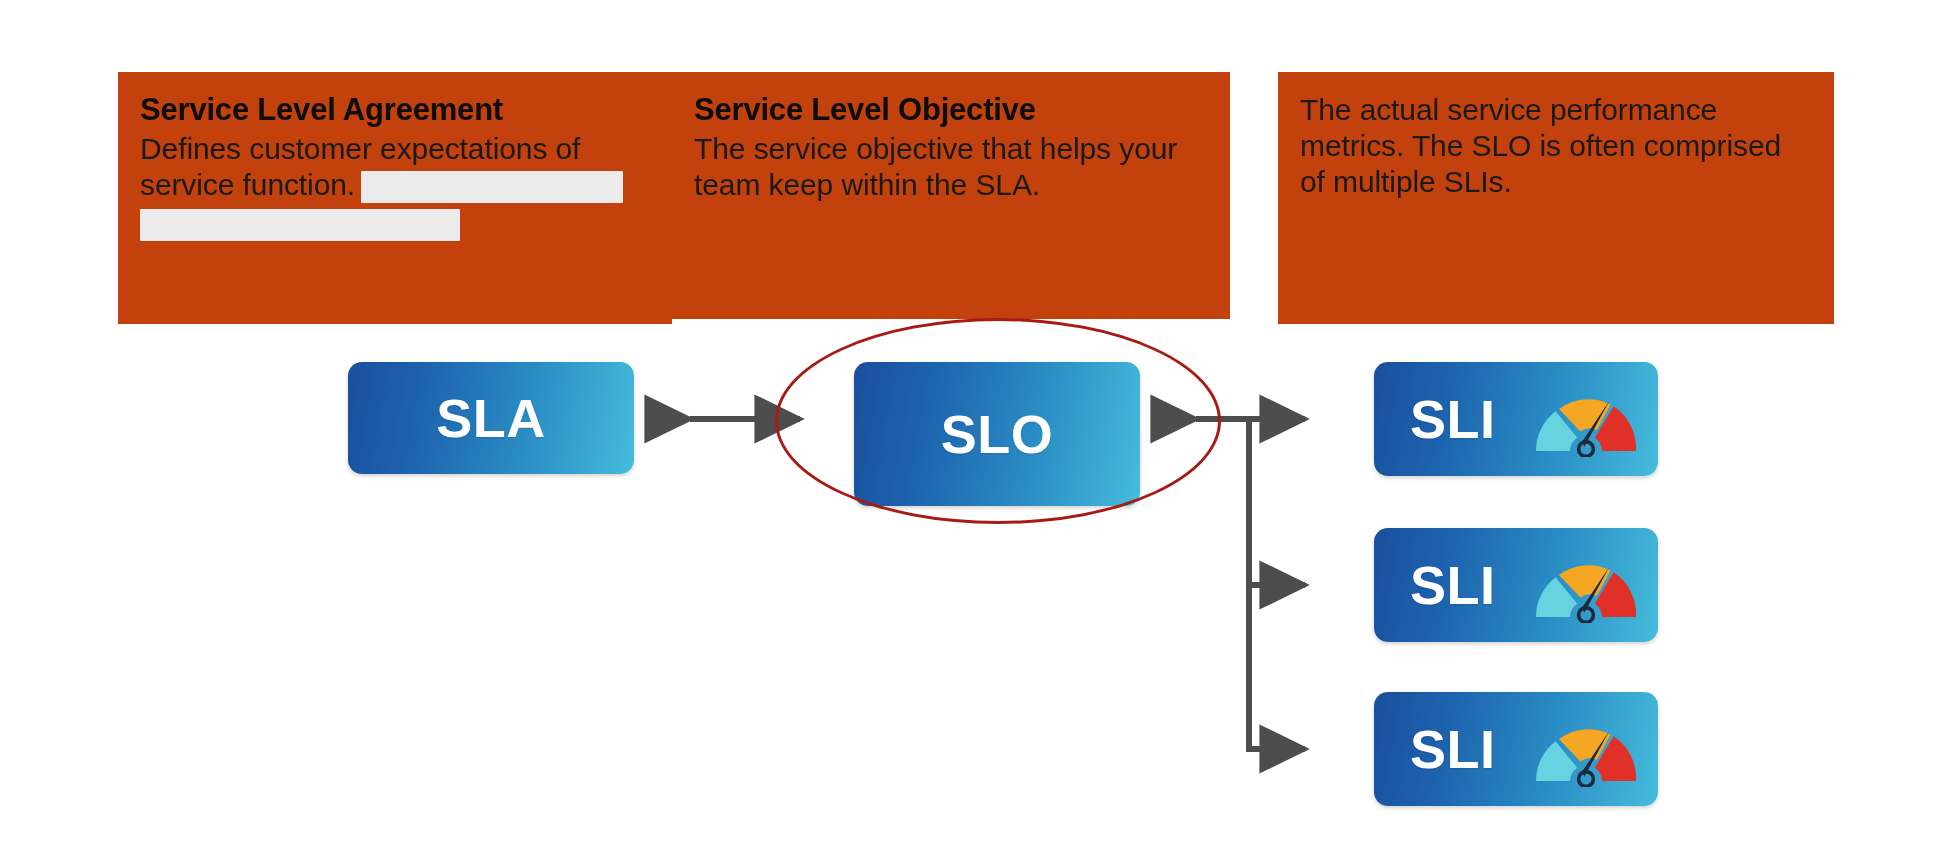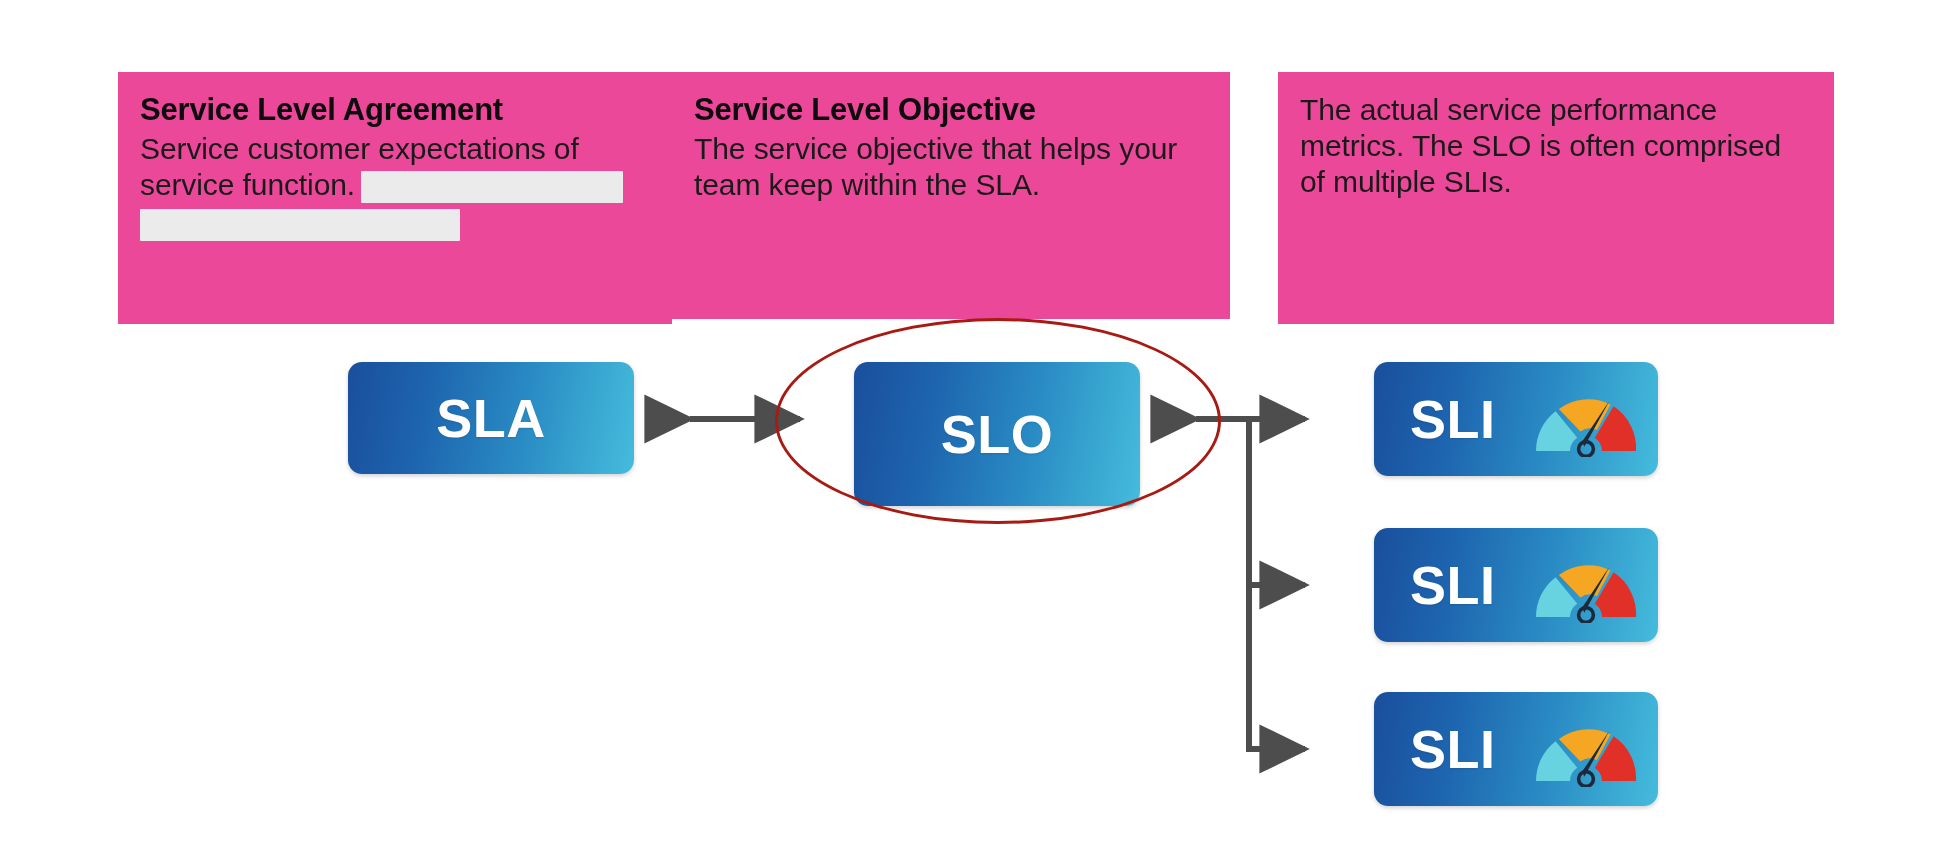--- a/index.html
+++ b/index.html
@@ -12,21 +12,21 @@
     height: 862px;
     position: relative;
     overflow: hidden;
     font-family: "Liberation Sans", sans-serif;
     -webkit-font-smoothing: antialiased;
   }
 
   
   .card {
     position: absolute;
-    background: #ec4899;
+    background: #c2410c;
     box-sizing: border-box;
     padding: 20px 22px 14px 22px;
   }
   .card-title {
     font-size: 31px;
     font-weight: bold;
     color: #0d0d0d;
     line-height: 1.18;
     letter-spacing: -0.2px;
     margin: 0 0 2px 0;
@@ -153,21 +153,21 @@
   </g>
 
   
   <g>
     <line x1="1249" y1="749" x2="1305" y2="749" stroke="#4d4d4d" stroke-width="6" marker-end="url(#arrow-right)"></line>
   </g>
 </svg>
 
 <div class="card" id="card-sla">
   <div class="card-title">Service Level Agreement</div>
-  <div class="card-body"><span>Service customer expectations of service function.</span><span class="skeleton sk-inline"></span><span class="skeleton sk-block"></span></div>
+  <div class="card-body"><span>Defines customer expectations of service function.</span><span class="skeleton sk-inline"></span><span class="skeleton sk-block"></span></div>
 </div>
 
 <div class="card" id="card-slo">
   <div class="card-title">Service Level Objective</div>
   <div class="card-body">The service objective that helps your team keep within the SLA.</div>
 </div>
 
 <div class="card" id="card-sli">
   <div class="card-body">The actual service performance metrics. The SLO is often comprised of multiple SLIs.</div>
 </div>

